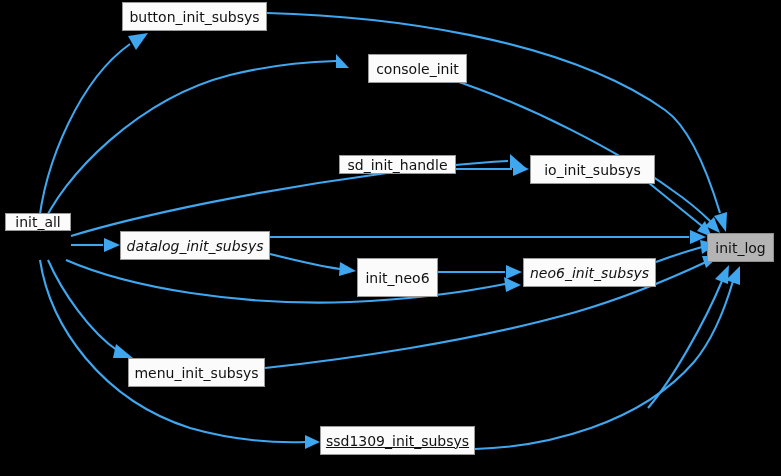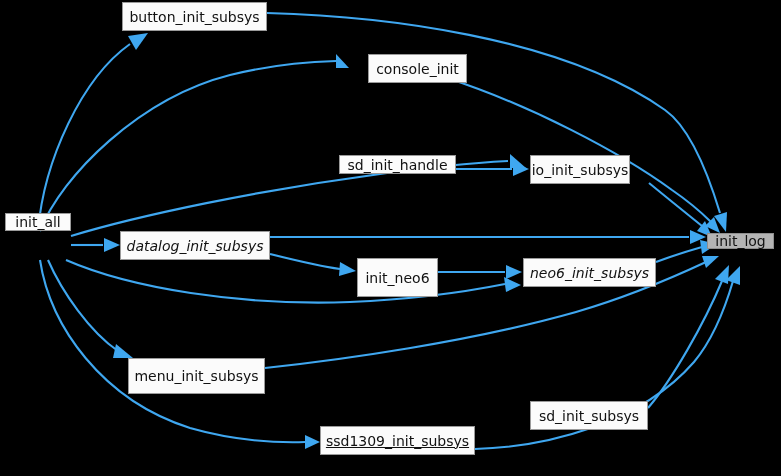--- a/index.html
+++ b/index.html
@@ -155,41 +155,38 @@
 
   <div class="node" style="left: 122px; top: 2px; width: 145px; height: 29px;">
     <span class="node-label">button_init_subsys</span>
   </div>
   <div class="node" style="left: 348px; top: 54px; width: 99px; height: 29px; margin-left: 20px;">
     <span class="node-label">console_init</span>
   </div>
   <div class="node" style="left: 339px; top: 155px; width: 117px; height: 19px;">
     <span class="node-label">sd_init_handle</span>
   </div>
-  <div class="node" style="left: 530px; top: 155px; width: 100px; height: 29px;">
+  <div class="node" style="left: 530px; top: 155px; width: 125px; height: 29px;">
     <span class="node-label">io_init_subsys</span>
   </div>
   <div class="node" style="left: 5px; top: 213px; width: 66px; height: 18px;">
     <span class="node-label">init_all</span>
   </div>
   <div class="node" style="left: 120px; top: 231px; width: 150px; height: 29px; font-style: italic;">
     <span class="node-label">datalog_init_subsys</span>
   </div>
-  <div class="node current" style="left: 707px; top: 233px; width: 67px; height: 16px;">
+  <div class="node current" style="left: 707px; top: 233px; width: 67px; height: 29px;">
     <span class="node-label">init_log</span>
   </div>
   <div class="node" style="left: 357px; top: 258px; width: 81px; height: 39px;">
     <span class="node-label">init_neo6</span>
   </div>
   <div class="node" style="left: 523px; top: 258px; width: 133px; height: 29px; font-style: italic;">
     <span class="node-label">neo6_init_subsys</span>
   </div>
-  <div class="node" style="left: 128px; top: 358px; width: 137px; height: 36px;">
+  <div class="node" style="left: 128px; top: 358px; width: 137px; height: 29px;">
     <span class="node-label">menu_init_subsys</span>
-  </div>
-  <div class="node" style="left: 530px; top: 401px; width: 118px; height: 29px;">
-    <span class="node-label">sd_init_subsys</span>
   </div>
   <div class="node" style="left: 320px; top: 426px; width: 155px; height: 29px; text-decoration: underline;">
     <span class="node-label">ssd1309_init_subsys</span>
   </div>
 
 </div>
 
 </body></html>

